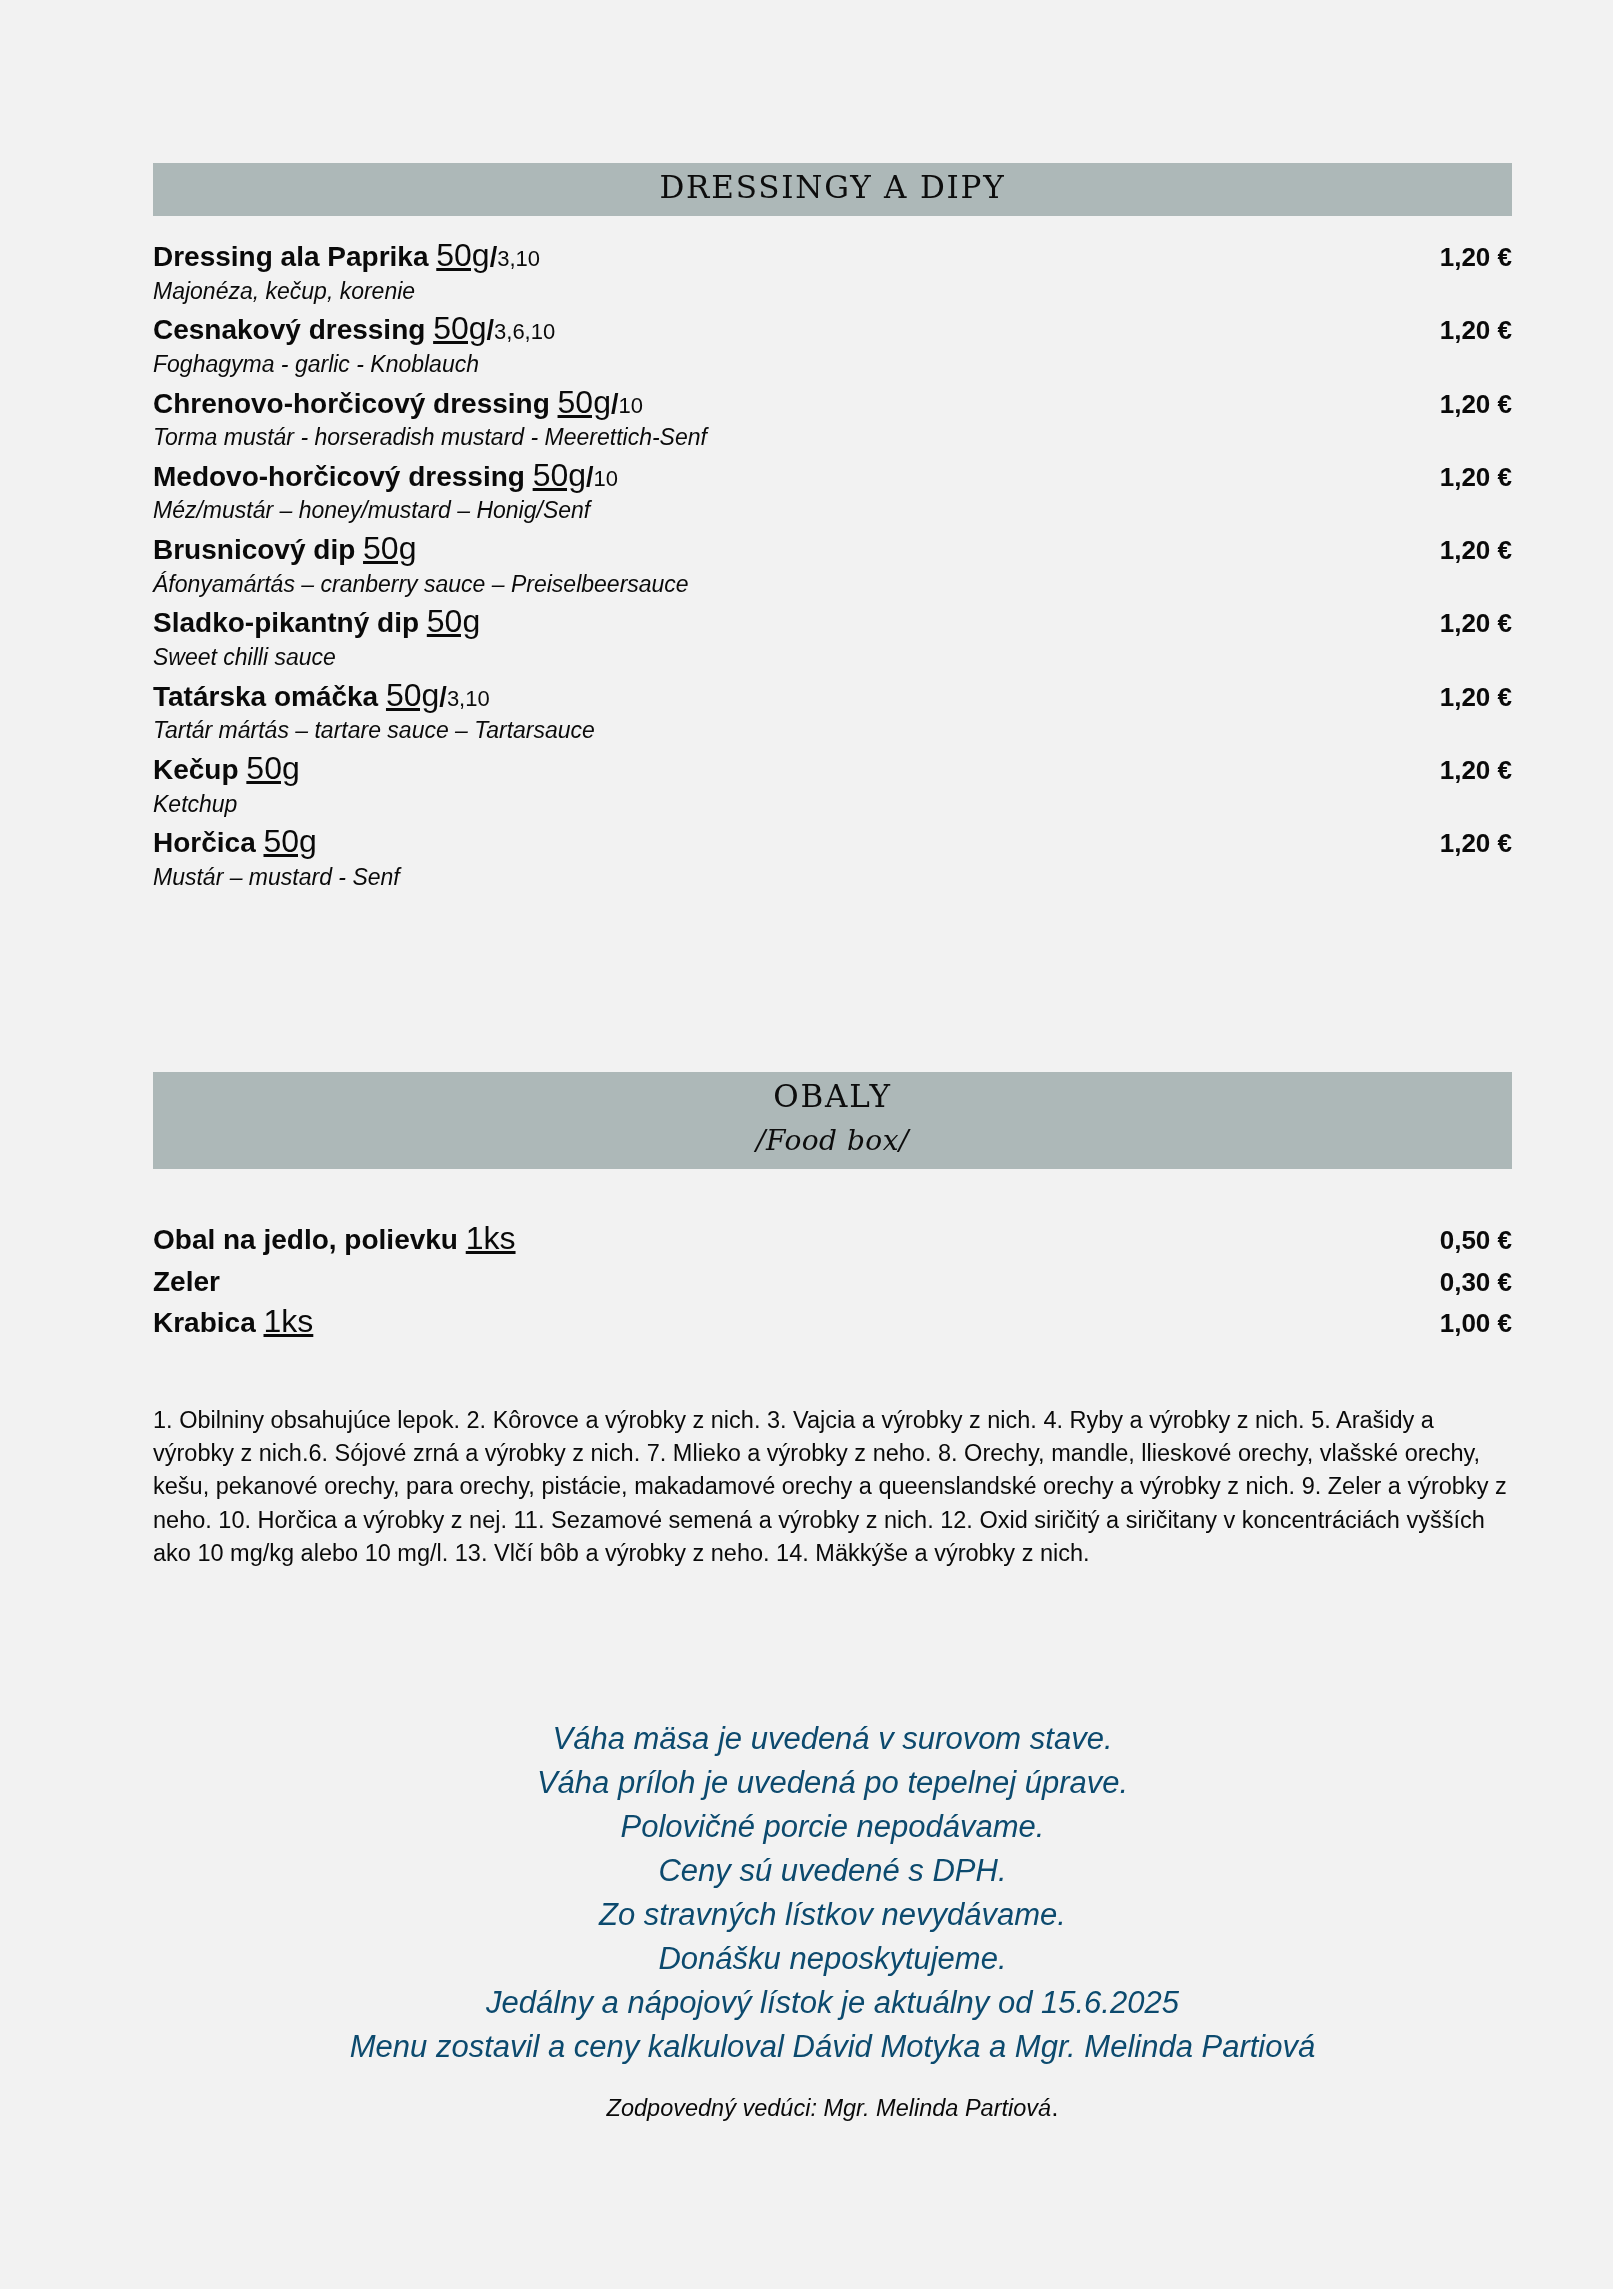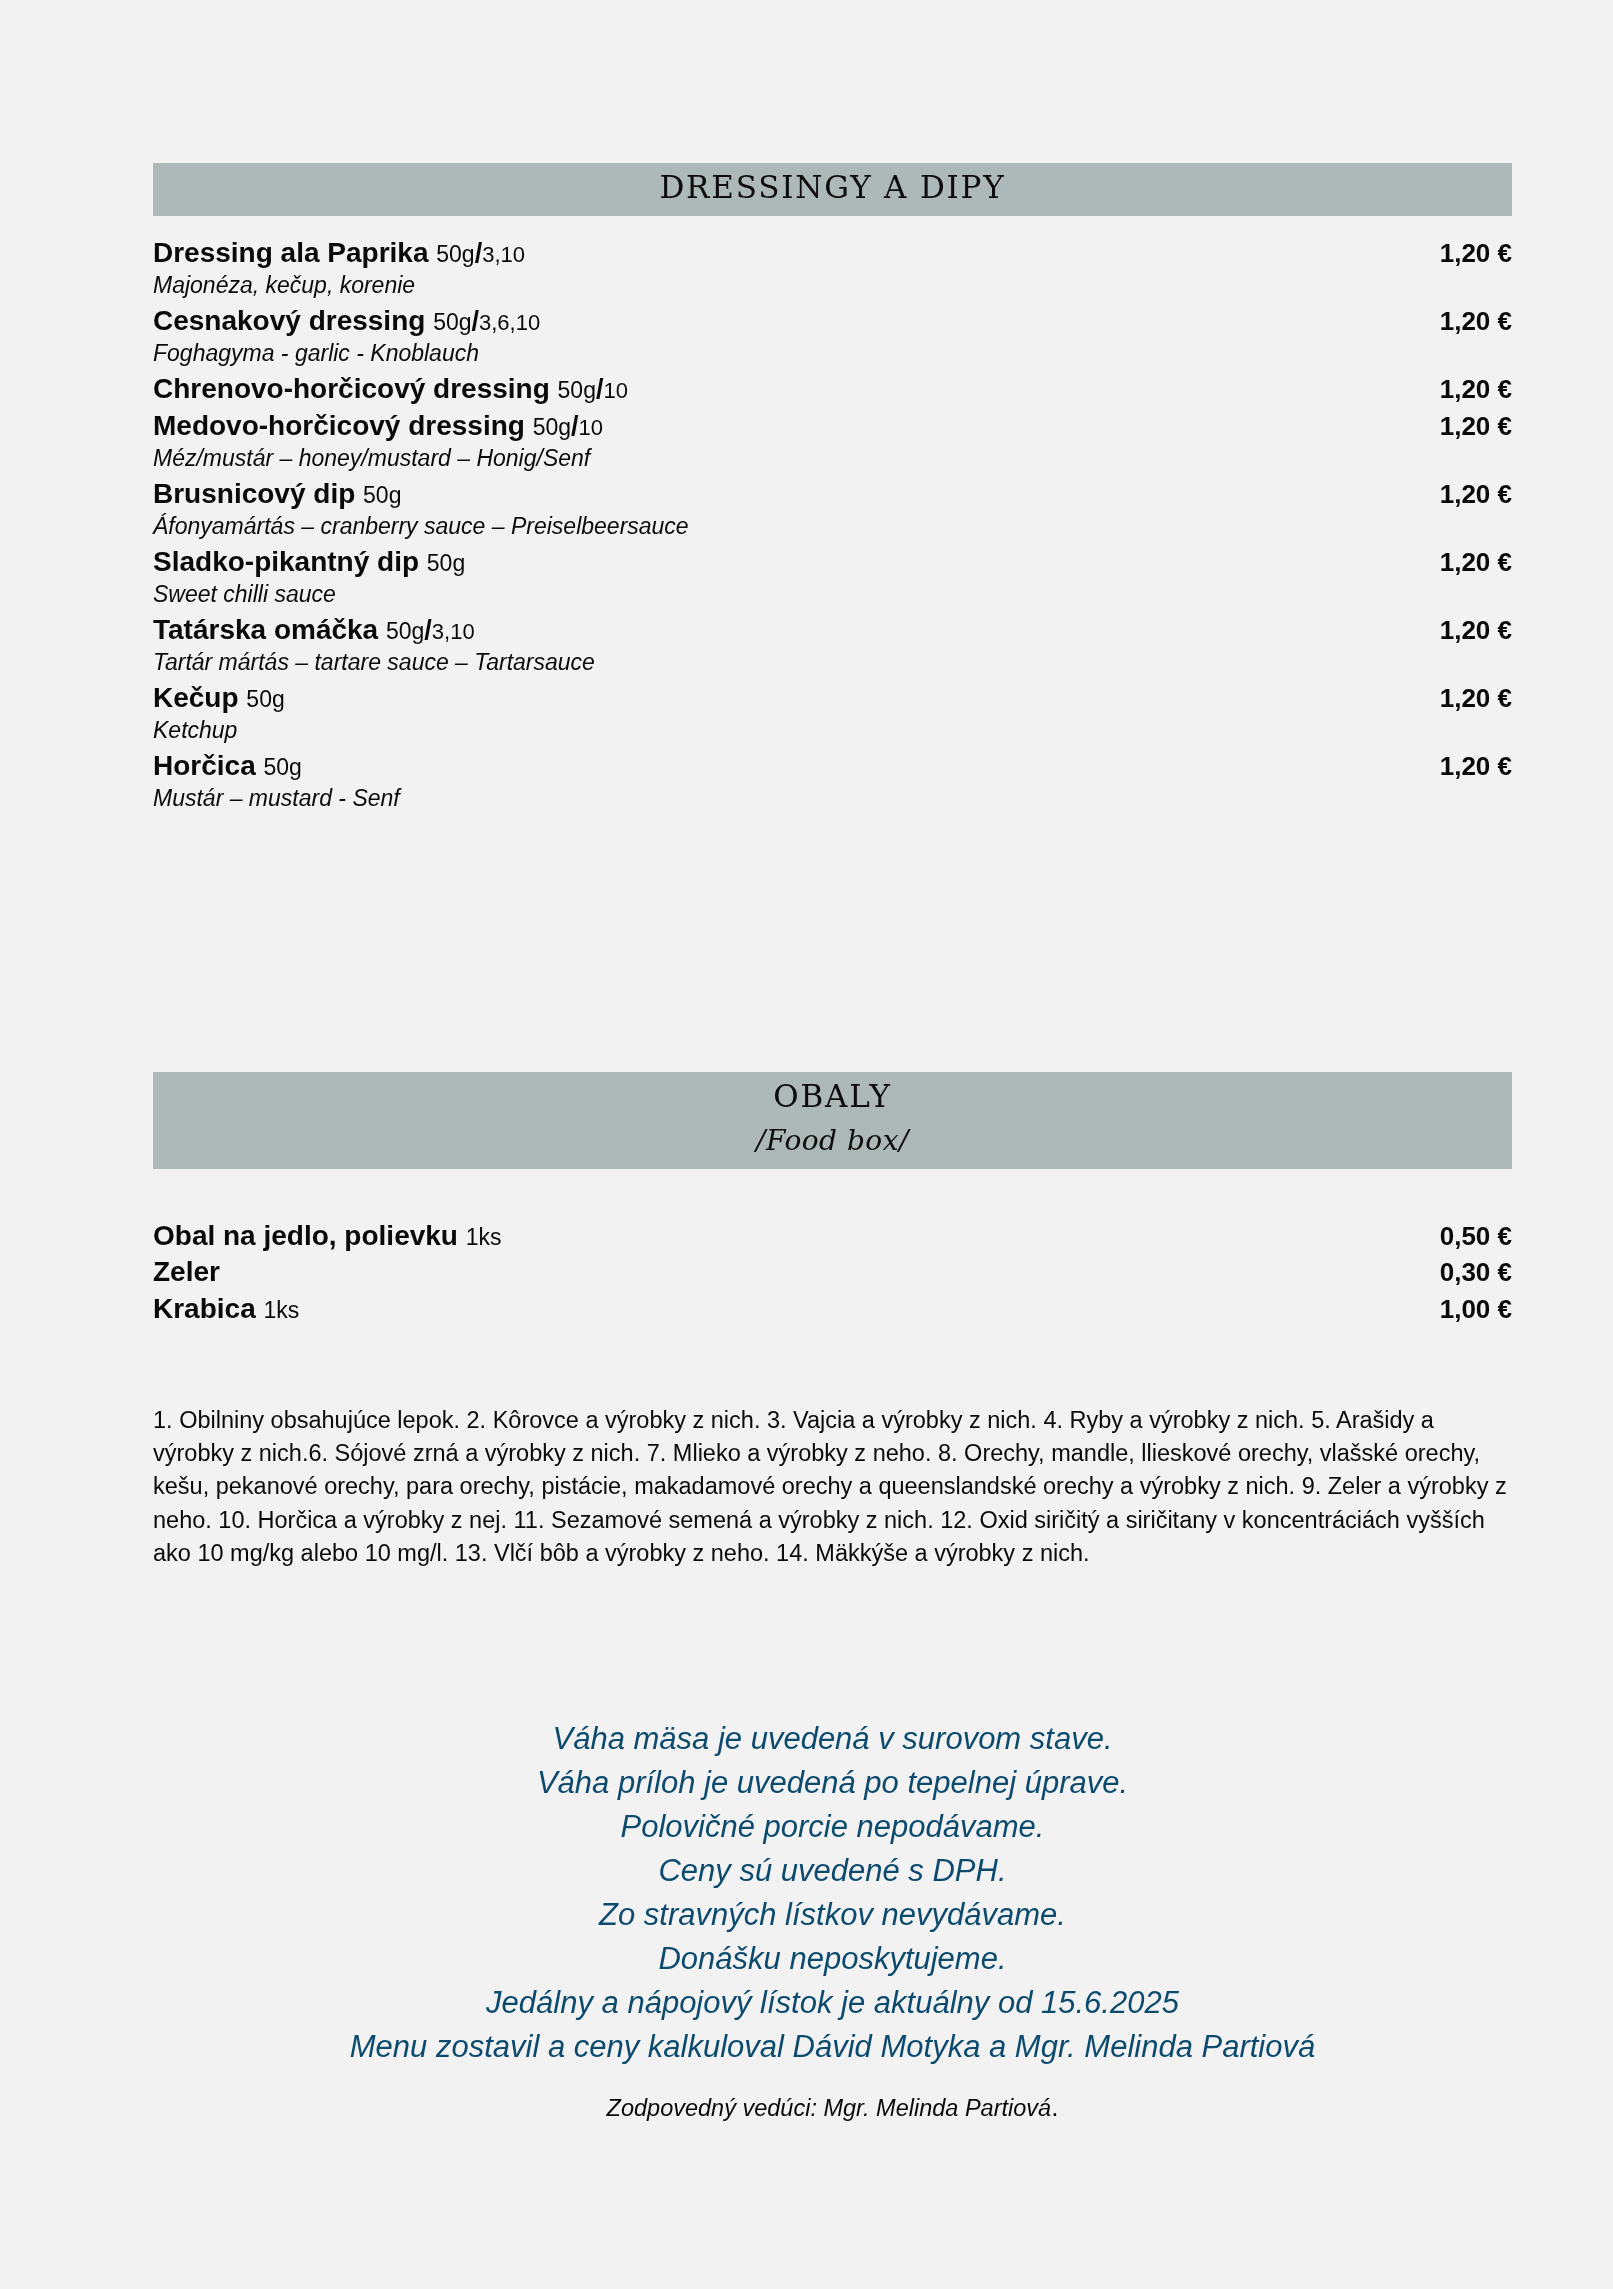--- a/index.html
+++ b/index.html
@@ -67,21 +67,22 @@
     width: 100%;
   }
   .item-name {
     font-size: 28px;
     font-weight: 700;
     line-height: 1.30;
     white-space: nowrap;
   }
   .item-weight {
     font-weight: 400;
-    font-size: 23px;
+    font-size: 32px;
+    text-decoration: underline;
   }
   .item-sep {
     font-weight: 700;
     font-size: 27px;
   }
   .item-alg {
     font-weight: 400;
     font-size: 22px;
   }
   .item-price {
@@ -160,20 +161,21 @@
     </div>
     <div class="item-desc">Foghagyma - garlic - Knoblauch</div>
 
     <div class="item">
       <div class="item-name">
         <span>Chrenovo-horčicový dressing</span>
         <span class="item-weight">50g</span><span class="item-sep">/</span><span class="item-alg">10</span>
       </div>
       <div class="item-price">1,20 €</div>
     </div>
+    <div class="item-desc">Torma mustár - horseradish mustard - Meerettich-Senf</div>
 
     <div class="item">
       <div class="item-name">
         <span>Medovo-horčicový dressing</span>
         <span class="item-weight">50g</span><span class="item-sep">/</span><span class="item-alg">10</span>
       </div>
       <div class="item-price">1,20 €</div>
     </div>
     <div class="item-desc">Méz/mustár – honey/mustard – Honig/Senf</div>
 

